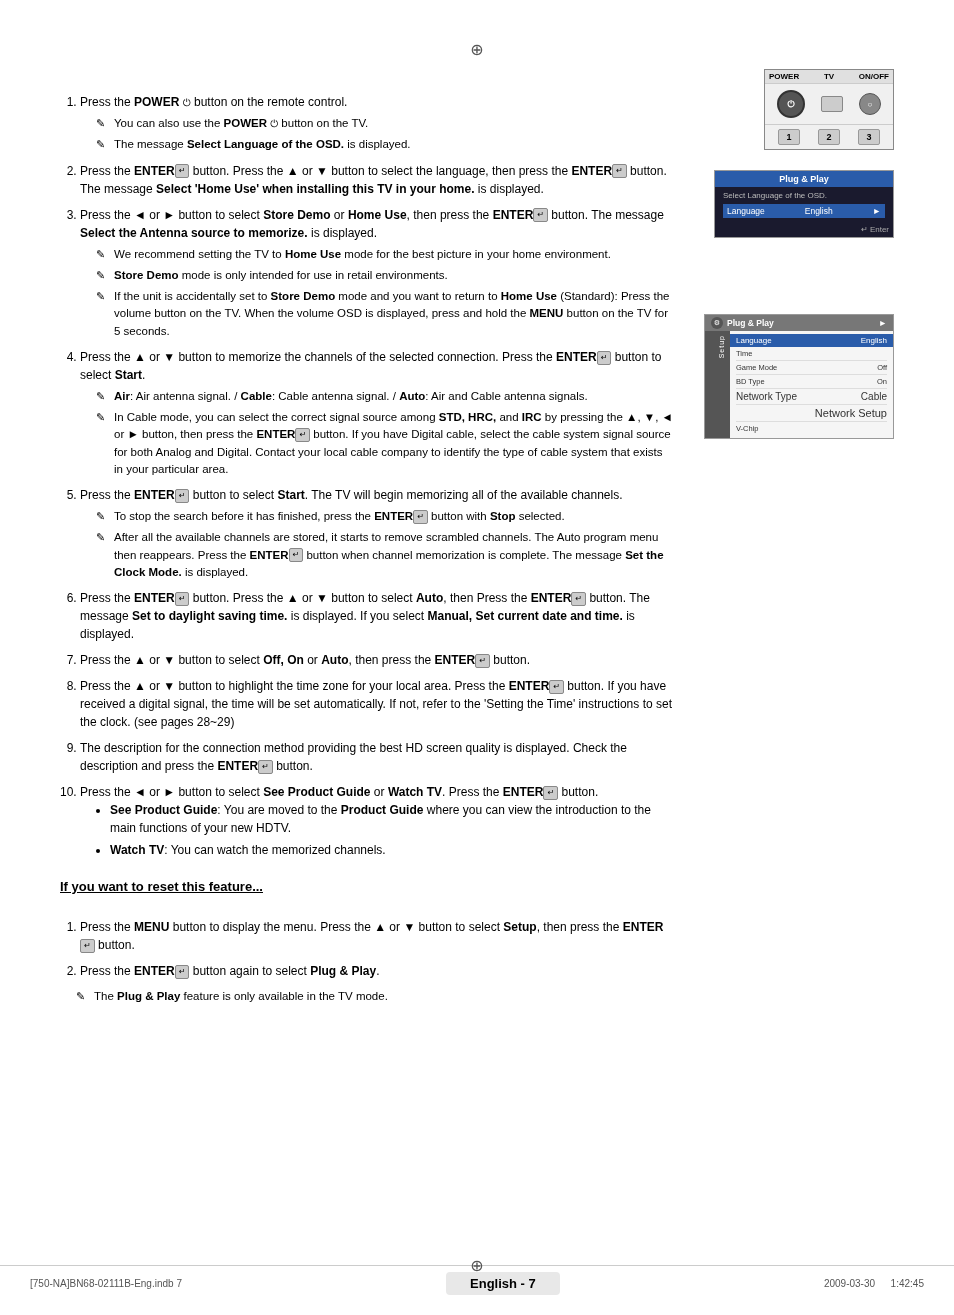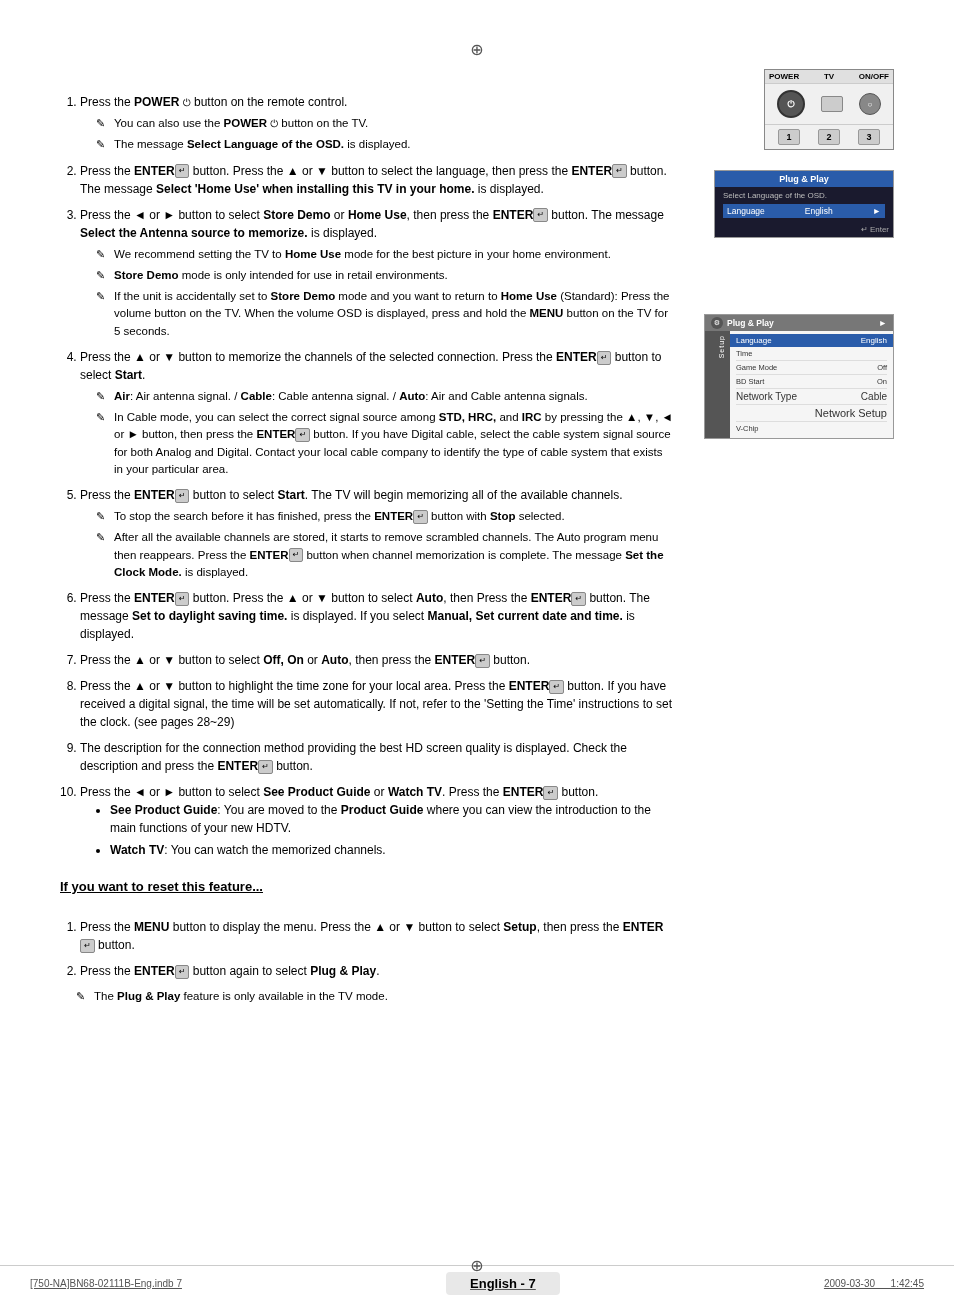--- a/index.html
+++ b/index.html
@@ -141,21 +141,20 @@
       left: 0;
       right: 0;
       display: flex;
       justify-content: space-between;
       align-items: center;
       padding: 0 30px;
       border-top: 1px solid #ccc;
       padding-top: 6px;
       font-size: 10px;
       color: #555;
-      text-decoration: underline;
     }
     .footer-center {
       background: #e8e8e8;
       border-radius: 4px;
       padding: 4px 24px;
       font-size: 13px;
       font-weight: bold;
       color: #000;
     }
     b { font-weight: bold; }
@@ -345,21 +344,21 @@
             </div>
             <div style="font-size:7.5px; color:#333; border-bottom:1px solid #ddd; padding:2px 0; display:flex; justify-content:space-between;">
               <span>Time</span>
                 <span></span>
             </div>
             <div style="font-size:7.5px; color:#333; border-bottom:1px solid #ddd; padding:2px 0; display:flex; justify-content:space-between;">
               <span>Game Mode</span>
                 <span>Off</span>
             </div>
             <div style="font-size:7.5px; color:#333; border-bottom:1px solid #ddd; padding:2px 0; display:flex; justify-content:space-between;">
-              <span>BD Start</span>
+              <span>BD Type</span>
                 <span>On</span>
             </div>
             <div style="font-size:10px; color:#333; border-bottom:1px solid #ddd; padding:2px 0; display:flex; justify-content:space-between;">
               <span>Network Type</span>
                 <span>Cable</span>
             </div>
             <div style="font-size:11px; color:#333; border-bottom:1px solid #ddd; padding:2px 0; display:flex; justify-content:flex-end;">
               <span>Network Setup</span>
                 <span></span>
             </div>

